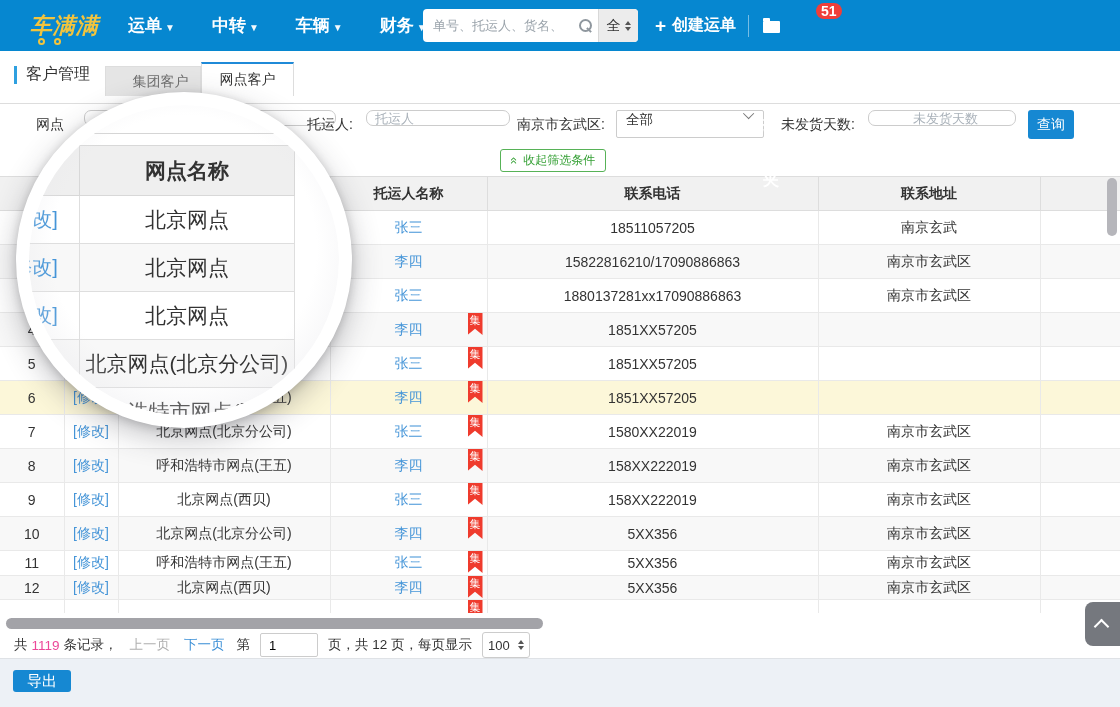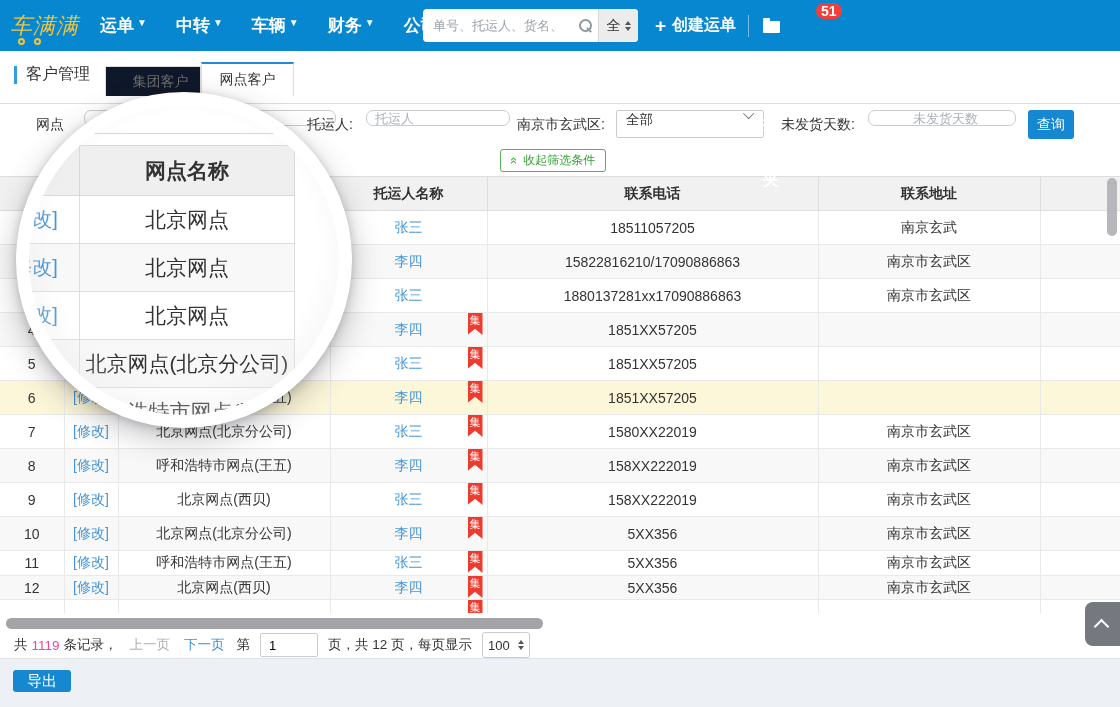--- a/index.html
+++ b/index.html
@@ -1,27 +1,27 @@
 <!DOCTYPE html>
 <html><head>
 <meta charset="utf-8">
 <style>
   * { margin:0; padding:0; box-sizing:border-box; }
   html,body { width:1120px; height:707px; overflow:hidden; background:#fff;
     font-family:"Liberation Sans","DejaVu Sans",sans-serif; color:#333; }
   
   .navbar { position:absolute; left:0; top:0; width:1120px; height:51px; background:#0687d0;
     display:flex; align-items:center; z-index:10; }
-  .logo { position:relative; margin-left:10px; width:78px; color:#f2c43d; font-size:22px;
-    font-weight:400; font-style:italic; letter-spacing:1px; white-space:nowrap; }
+  .logo { position:relative; margin-left:30px; width:78px; color:#f2c43d; font-size:22px;
+    font-weight:700; font-style:italic; letter-spacing:1px; white-space:nowrap; }
   .logo .wheel { position:absolute; bottom:-4px; width:7px; height:7px; border:2px solid #f2c43d;
     border-radius:50%; }
   .logo .w1 { left:8px; } .logo .w2 { left:24px; }
   .menus { display:flex; margin-left:12px; list-style:none; }
-  .menus li { display:flex; margin-right:29px; cursor:pointer; }
+  .menus li { display:flex; align-items:center; margin-right:29px; cursor:pointer;margin-left:8px; }
   .menus .mlabel { color:#fff; font-size:17px; font-weight:700; }
   .menus .caret { color:rgba(255,255,255,.95); font-size:10px; margin-left:3px; margin-top:3px; }
   .searchbox { position:absolute; left:423px; top:9px; width:215px; height:33px; background:#fff;
     border-radius:4px; display:flex; align-items:center; overflow:hidden; }
   .searchbox input { flex:1 1 auto; min-width:0; border:0; outline:none; padding:0 4px 0 10px;
     font-size:13px; color:#333; }
   .searchbox input::placeholder { color:#9aa3ab; }
   .mag-ico { position:relative; width:13px; height:13px; flex:0 0 13px; margin-right:6px; }
   .mag-ico::before { content:""; position:absolute; left:0; top:0; width:9px; height:9px;
     border:2px solid #8f979e; border-radius:50%; }
@@ -52,21 +52,21 @@
     background:#f03e39; color:#fff; font-size:14px; font-weight:700; border-radius:9px;
     padding:1px 5px; text-align:center; line-height:14px; }
   
   .titlerow { position:absolute; left:0; top:51px; width:1120px; height:53px; background:#fff;
     border-bottom:1px solid #ddd; }
   .pagetitle { position:absolute; left:14px; top:13px; display:flex; align-items:center; }
   .pagetitle .bluebar { width:3px; height:18px; background:#2ea0e0; margin-right:9px; }
   .pagetitle .ttext { font-size:16px; color:#333; }
   .tab { position:absolute; text-align:center; cursor:pointer; }
   .tab-inactive { left:105px; top:15px; width:96px; height:30px; line-height:29px;
-    background:#0f172a; border:1px solid #ddd; border-bottom:0; color:#6e6e6e; font-size:14px;padding-left:15px; }
+    background:#e5e5e5; border:1px solid #ddd; border-bottom:0; color:#6e6e6e; font-size:14px;padding-left:15px; }
   .tab-active { left:201px; top:11px; width:93px; height:34px; line-height:31px; background:#fff;
     border:1px solid #ddd; border-bottom:0; border-top:2px solid #1f8ad8; color:#333;
     font-size:14px; }
   
   .flabel { position:absolute; font-size:14px; color:#333; line-height:28px; top:110px; }
   .finput { position:absolute; top:110px; height:16px; border:1px solid #ccc; border-radius:7px;
     padding:0 8px; font-size:13px; color:#333; outline:none; }
   .finput::placeholder { color:#aab2ba; }
   .fselect { position:absolute; top:110px; height:28px; border:1px solid #ccc; border-radius:2px;
     background:#fff; display:flex; align-items:flex-start; padding:0 9px; cursor:pointer;

